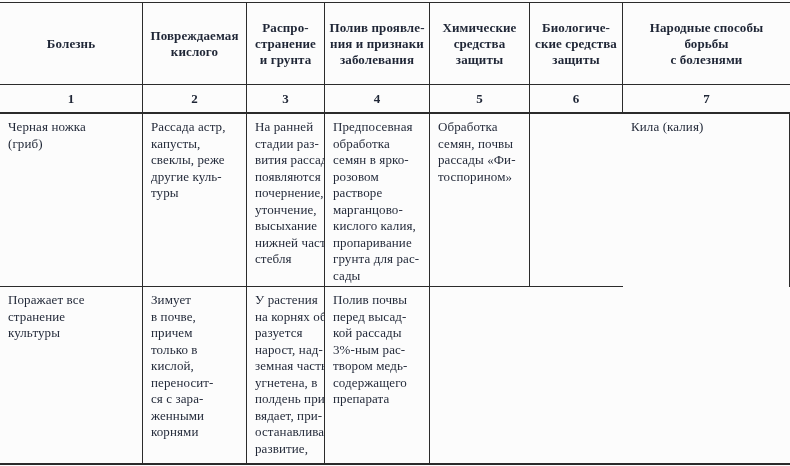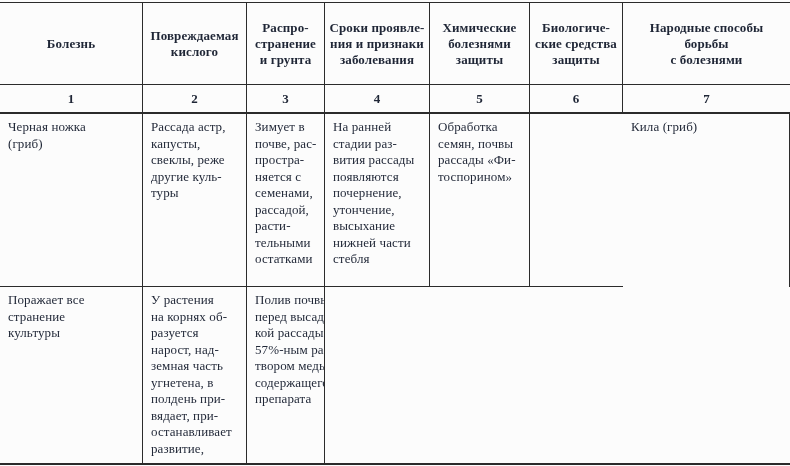--- a/index.html
+++ b/index.html
@@ -73,25 +73,25 @@
 
 <div class="page">
   <div class="tbl">
 
     <div class="cell hc">Болезнь</div>
     <div class="cell hc">Повреждаемая
 кислого</div>
     <div class="cell hc">Распро-
 странение
 и грунта</div>
-    <div class="cell hc">Сроки проявле-
+    <div class="cell hc">Полив проявле-
 ния и признаки
 заболевания</div>
     <div class="cell hc">Химические
-болезнями
+средства
 защиты</div>
     <div class="cell hc">Биологиче-
 ские средства
 защиты</div>
     <div class="cell hc lastcol">Народные способы
 борьбы
 с болезнями</div>
 
     <div class="cell nc">1</div>
     <div class="cell nc">2</div>
@@ -101,60 +101,70 @@
     <div class="cell nc">6</div>
     <div class="cell nc lastcol">7</div>
 
     <div class="cell dc row1">Черная ножка
 (гриб)</div>
     <div class="cell dc row1">Рассада астр,
 капусты,
 свеклы, реже
 другие куль-
 туры</div>
-    <div class="cell dc row1">Зимует в
-почве, рас-
-простра-
-няется с
-семенами,
-рассадой,
-расти-
-тельными
-остатками</div>
     <div class="cell dc row1">На ранней
 стадии раз-
 вития рассады
 появляются
 почернение,
 утончение,
 высыхание
 нижней части
 стебля</div>
+    <div class="cell dc row1">Предпосевная
+обработка
+семян в ярко-
+розовом
+растворе
+марганцово-
+кислого калия,
+пропаривание
+грунта для рас-
+сады</div>
     <div class="cell dc row1">Обработка
 семян, почвы
 рассады «Фи-
 тоспорином»</div>
     <div class="cell dc row1 lastcol"></div>
 
-    <div class="cell dc row2">Кила (гриб)</div>
+    <div class="cell dc row2">Кила (калия)</div>
     <div class="cell dc row2">Поражает все
 странение
 культуры</div>
+    <div class="cell dc row2">Зимует
+в почве,
+причем
+только в
+кислой,
+переносит-
+ся с зара-
+женными
+корнями</div>
     <div class="cell dc row2">У растения
 на корнях об-
 разуется
 нарост, над-
 земная часть
 угнетена, в
 полдень при-
 вядает, при-
 останавливает
 развитие,</div>
     <div class="cell dc row2">Полив почвы
 перед высад-
 кой рассады
-57%-ным рас-
+3%-ным рас-
 твором медь-
 содержащего
 препарата</div>
 
   </div>
 </div>
 
 </body></html>

